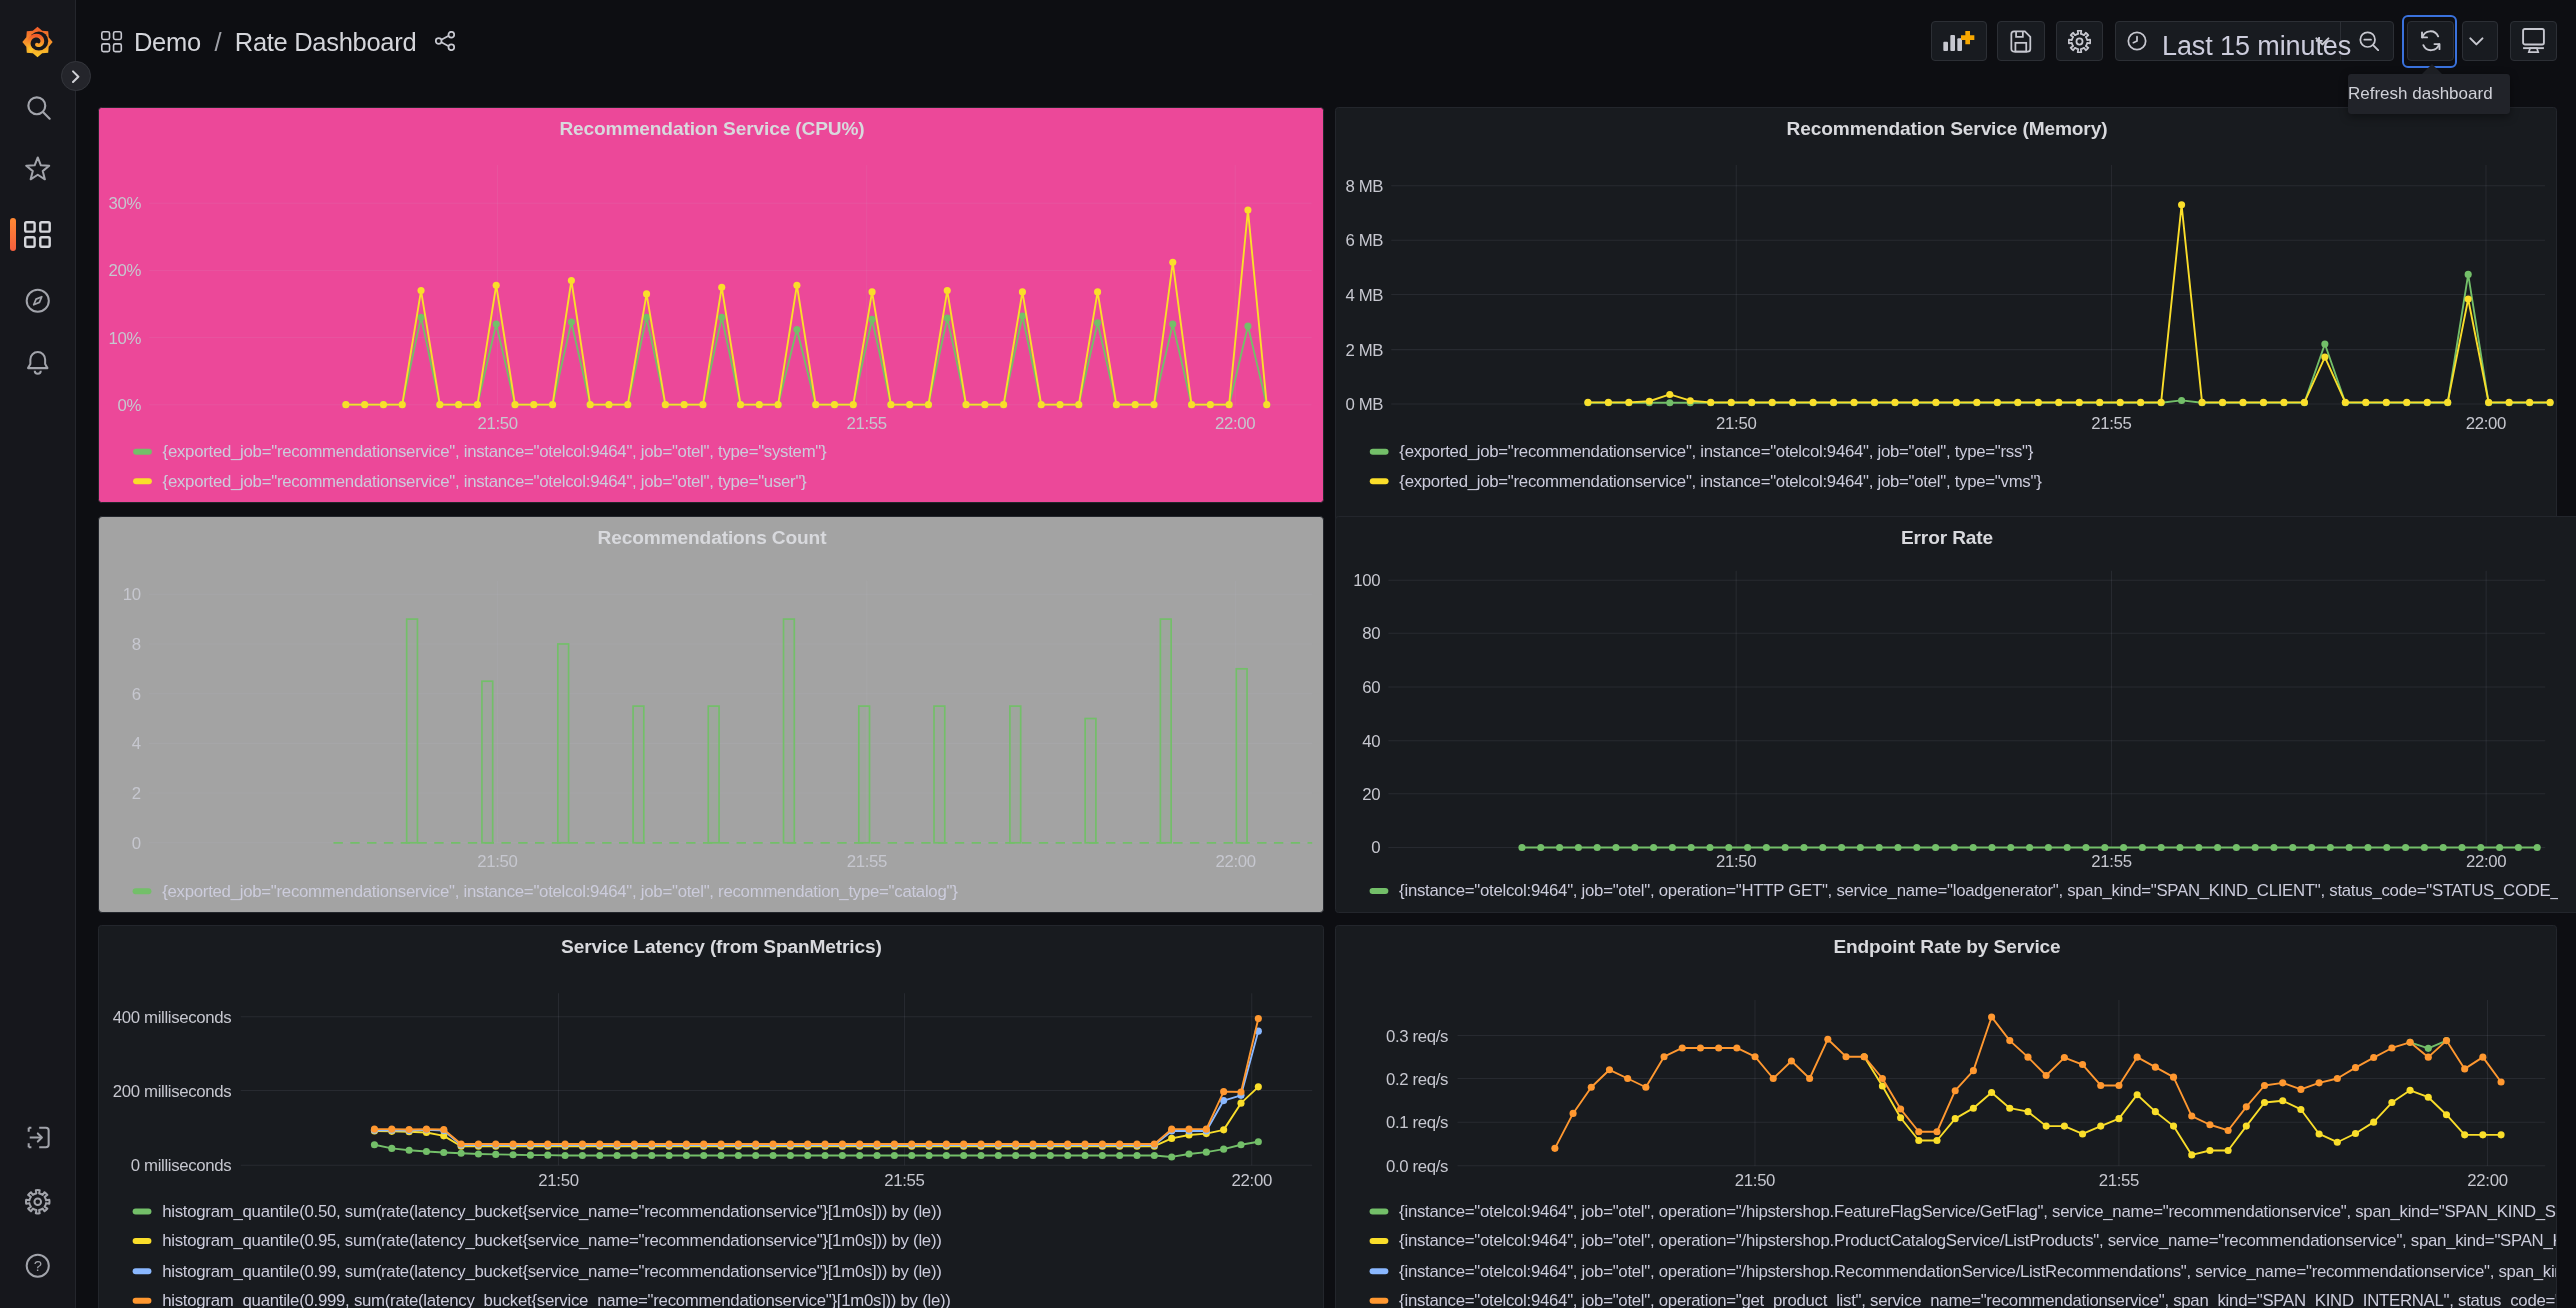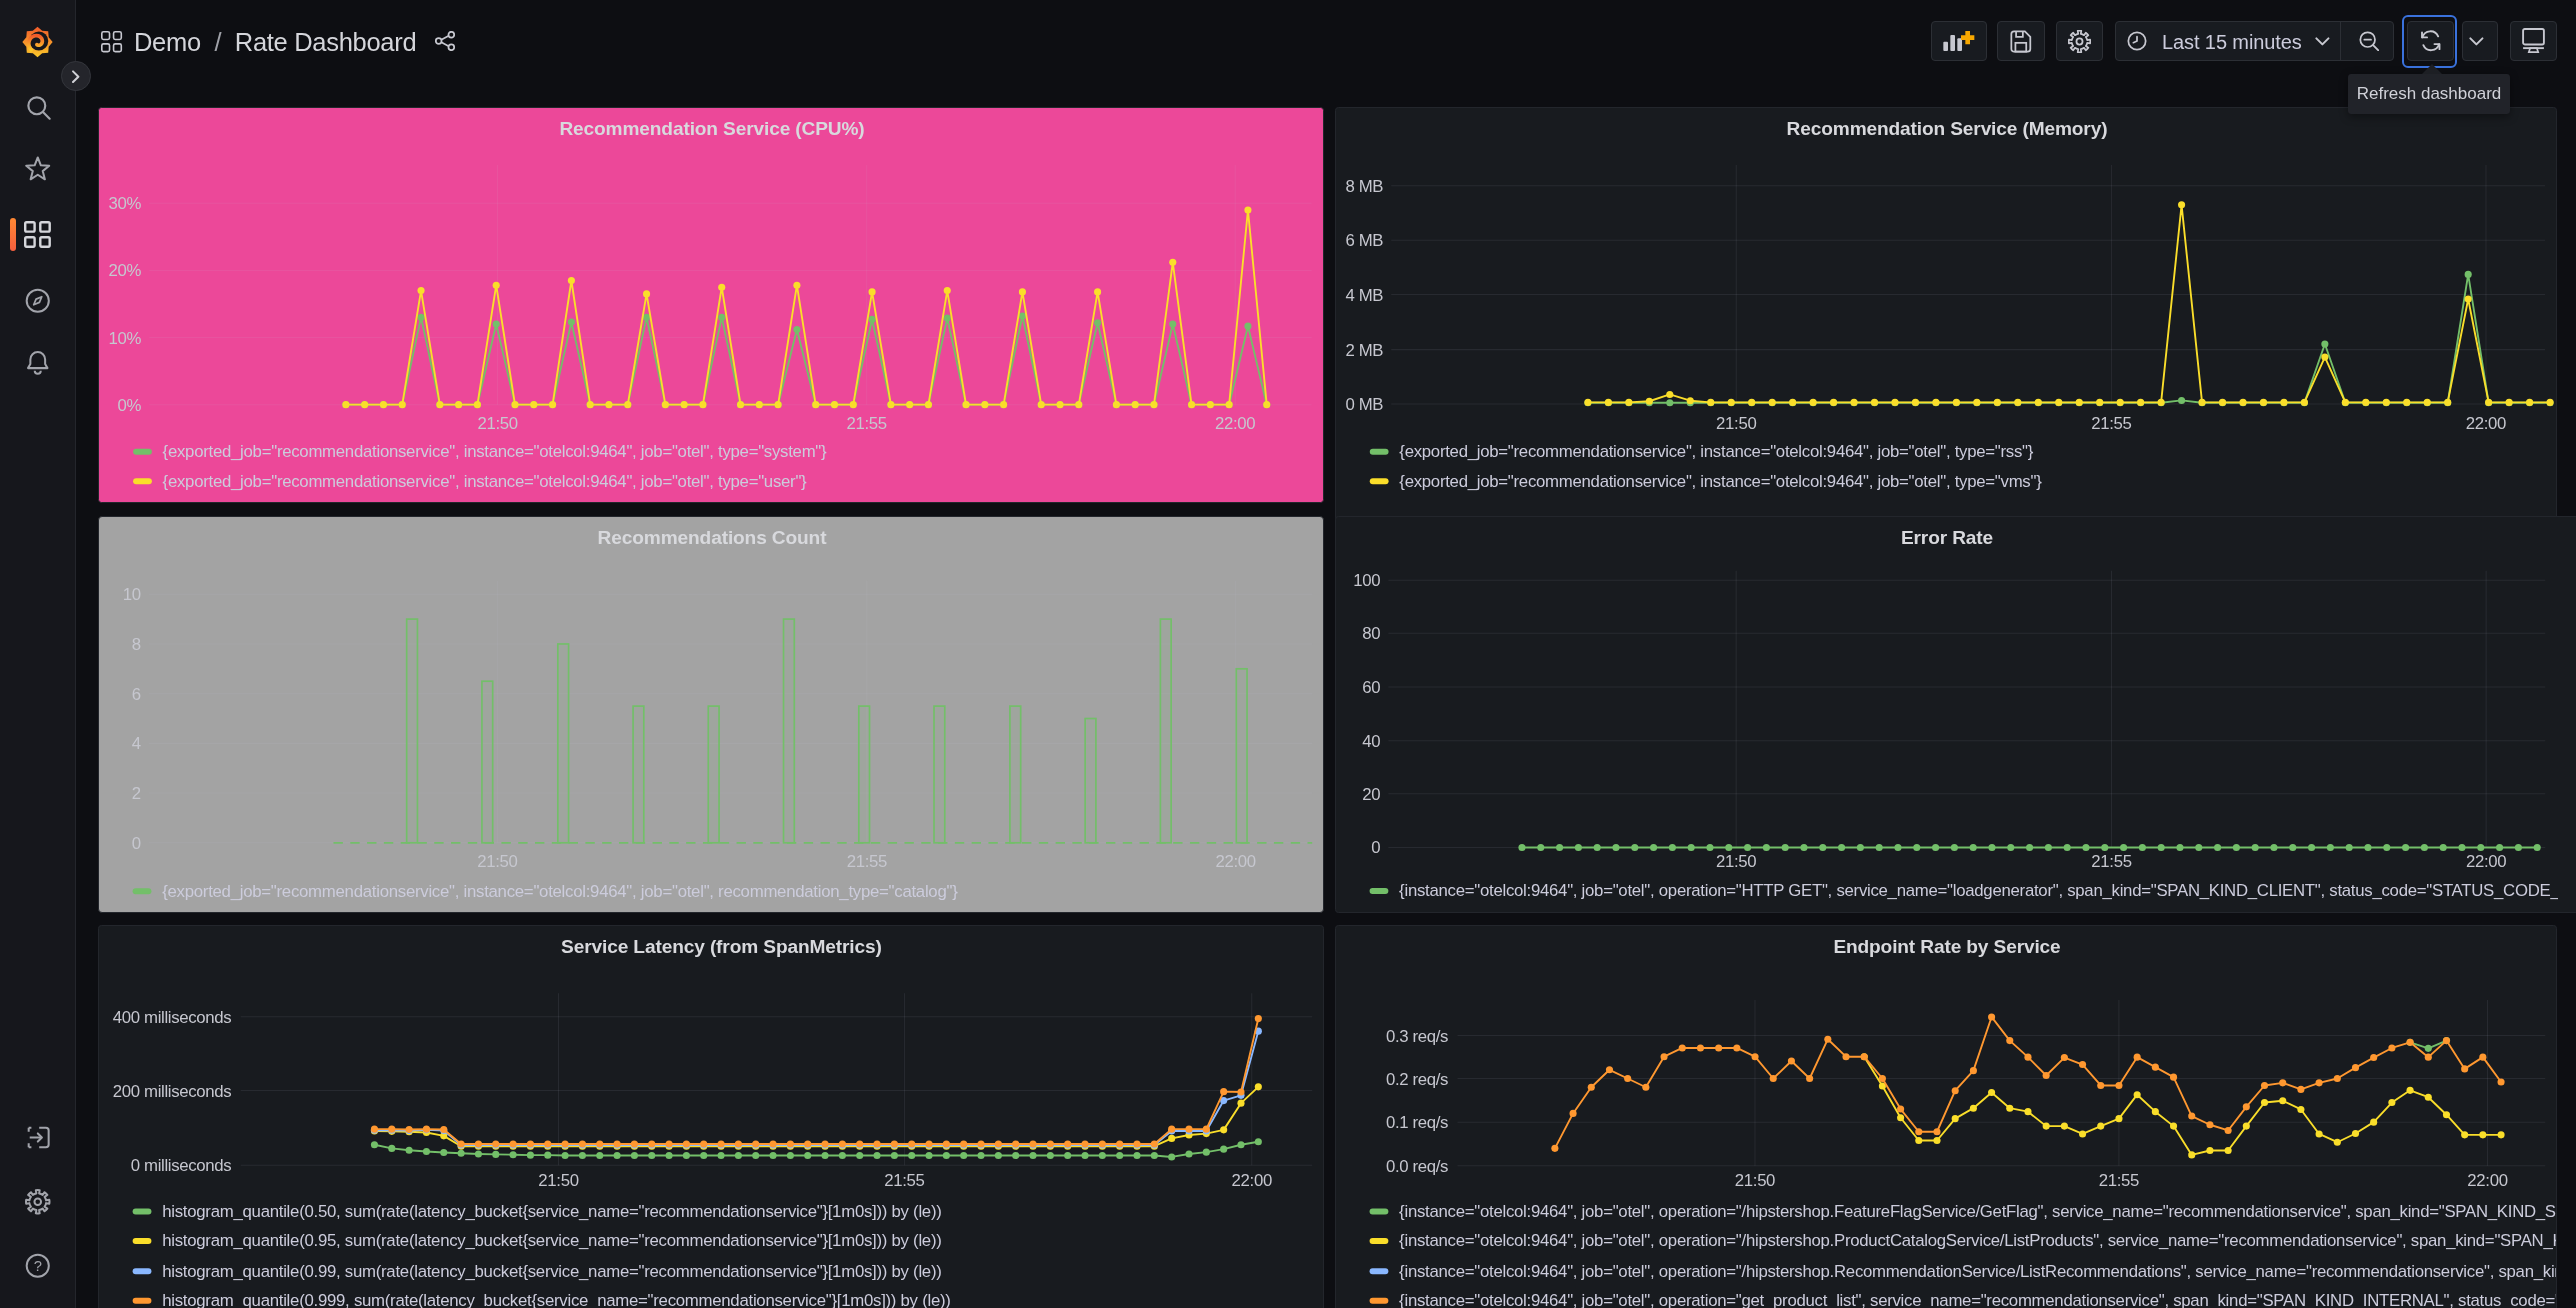--- a/index.html
+++ b/index.html
@@ -816,21 +816,21 @@
 <svg style="position:absolute;left:2068px;top:29.5px" width="23" height="23" viewBox="0 0 34 34">
     <path d="M14.37 1.22 A16 16 0 0 1 19.63 1.22 L18.89 5.64 A11.52 11.52 0 0 1 23.70 7.63 L26.30 3.98 A16 16 0 0 1 30.02 7.70 L26.37 10.30 A11.52 11.52 0 0 1 28.36 15.11 L32.78 14.37 A16 16 0 0 1 32.78 19.63 L28.36 18.89 A11.52 11.52 0 0 1 26.37 23.70 L30.02 26.30 A16 16 0 0 1 26.30 30.02 L23.70 26.37 A11.52 11.52 0 0 1 18.89 28.36 L19.63 32.78 A16 16 0 0 1 14.37 32.78 L15.11 28.36 A11.52 11.52 0 0 1 10.30 26.37 L7.70 30.02 A16 16 0 0 1 3.98 26.30 L7.63 23.70 A11.52 11.52 0 0 1 5.64 18.89 L1.22 19.63 A16 16 0 0 1 1.22 14.37 L5.64 15.11 A11.52 11.52 0 0 1 7.63 10.30 L3.98 7.70 A16 16 0 0 1 7.70 3.98 L10.30 7.63 A11.52 11.52 0 0 1 15.11 5.64 L14.37 1.22 Z" fill="none" stroke="#c7c8d0" stroke-width="2.6" stroke-linejoin="round"></path>
     <circle cx="17" cy="17" r="4.5" fill="none" stroke="#c7c8d0" stroke-width="2.6"></circle>
   </svg>
 <div style="position:absolute;left:2115px;top:21px;width:279px;height:40px;background:#181b20;border:1px solid #2c2f35;border-radius:4px"></div>
 <div style="position:absolute;left:2340px;top:21px;width:1px;height:40px;background:#2c2f35"></div>
 <svg style="position:absolute;left:2127px;top:31px" width="20" height="20" viewBox="0 0 30 30">
     <circle cx="15" cy="15" r="13" fill="none" stroke="#c7c8d0" stroke-width="2.6"></circle>
     <path d="M15 8.5 V15 L9.5 17.5" fill="none" stroke="#c7c8d0" stroke-width="2.6" stroke-linecap="round"></path>
   </svg>
-<div style="position:absolute;left:2162px;top:31px;font-size:20px;font-weight:500;color:#ccccdc;letter-spacing:-0.1px">Last 15 minutes</div>
+<div style="position:absolute;left:2162px;top:31px;font-size:27px;font-weight:500;color:#ccccdc;letter-spacing:-0.1px">Last 15 minutes</div>
 <svg style="position:absolute;left:2315px;top:37px" width="14.8" height="9.4" viewBox="0 0 22 14">
     <path d="M2 2 L11 11 L20 2" fill="none" stroke="#c7c8d0" stroke-width="3" stroke-linecap="round" stroke-linejoin="round"></path>
   </svg>
 <svg style="position:absolute;left:2359px;top:31px" width="20" height="20" viewBox="0 0 30 30">
     <circle cx="13" cy="13" r="11" fill="none" stroke="#c7c8d0" stroke-width="2.6"></circle>
     <line x1="8" y1="13" x2="18" y2="13" stroke="#c7c8d0" stroke-width="2.6" stroke-linecap="round"></line>
     <line x1="21.5" y1="21.5" x2="29" y2="29" stroke="#c7c8d0" stroke-width="2.8" stroke-linecap="round"></line>
   </svg>
 <div style="position:absolute;left:2407px;top:21px;width:47px;height:40px;background:#181b20;border:1px solid #2c2f35;border-radius:4px"></div>
 <div style="position:absolute;left:2462px;top:21px;width:36px;height:40px;background:#181b20;border:1px solid #2c2f35;border-radius:4px"></div>
@@ -844,14 +844,14 @@
     <path d="M29 28.5 V21 H21.5" fill="none" stroke="#c7c8d0" stroke-width="2.8" stroke-linecap="round" stroke-linejoin="round"></path>
   </svg>
 <div style="position:absolute;left:2402px;top:14.8px;width:55px;height:53px;border:2.4px solid #3a72dd;border-radius:6px"></div>
 <div style="position:absolute;left:2510px;top:21px;width:47px;height:40px;background:#181b20;border:1px solid #2c2f35;border-radius:4px"></div>
 <svg style="position:absolute;left:2522px;top:28px" width="23" height="25.5" viewBox="0 0 34 38">
     <rect x="1.5" y="1.5" width="31" height="23" rx="2.5" fill="none" stroke="#c7c8d0" stroke-width="2.8"></rect>
     <line x1="1.5" y1="30" x2="32.5" y2="30" stroke="#c7c8d0" stroke-width="2.8"></line>
     <path d="M12 30 h10 l2 6 h-14 z" fill="none" stroke="#c7c8d0" stroke-width="2.5"></path>
   </svg>
 <div style="position:absolute;left:2348px;top:74px;width:162px;height:40px;background:#212329;border-radius:3.4px;box-shadow:0 2.7px 8px rgba(0,0,0,0.4)"></div>
-<div style="position:absolute;left:2348px;top:74px;width:162px;height:40px;line-height:40px;text-align:center;font-size:17px;color:#d0d1d8">Refresh dashboard</div>
+<div style="position:absolute;left:2348px;top:74px;width:162px;height:40px;line-height:40px;text-align:left;font-size:17px;color:#d0d1d8">Refresh dashboard</div>
 <div style="position:absolute;left:2422px;top:64px;width:0;height:0;border-left:10.7px solid transparent;border-right:10.7px solid transparent;border-bottom:10px solid #1d1f24"></div>
 
 </body></html>

